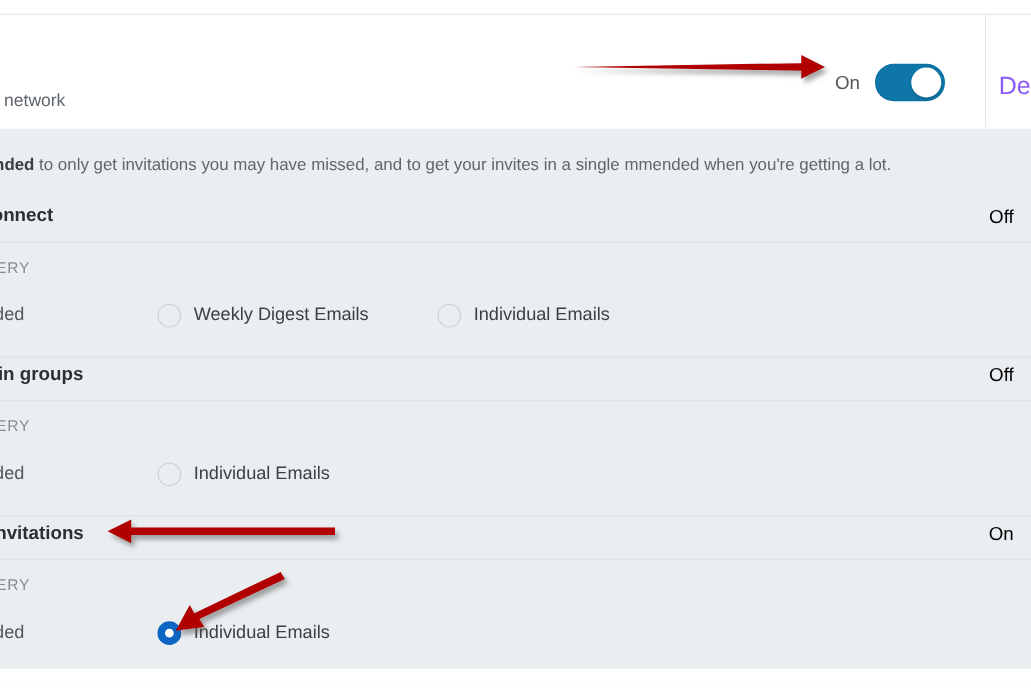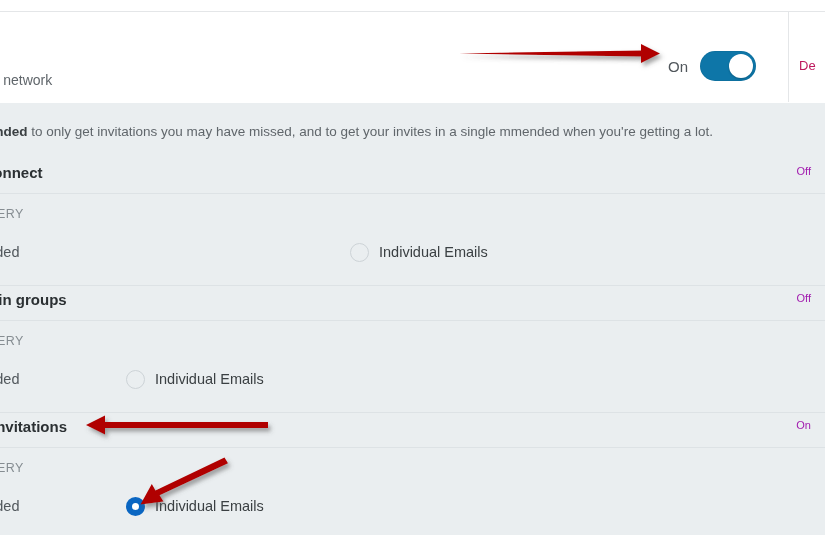--- a/index.html
+++ b/index.html
@@ -94,22 +94,22 @@
     left: 789px;
     top: 12px;
     width: 36px;
     height: 90px;
     background: #ffffff;
   }
   .rail-text {
     position: absolute;
     left: 10px;
     top: 46px;
-    font-size: 13px;
-    color: #be185d;
+    font-size: 20px;
+    color: #8b5cf6;
     white-space: nowrap;
   }
 
   
   .body-panel {
     position: absolute;
     left: 0;
     top: 103px;
     width: 825px;
     height: 432px;
@@ -149,22 +149,22 @@
     top: 16px;
     font-size: 15px;
     font-weight: 700;
     color: #2b3033;
     white-space: nowrap;
   }
   .setting-state {
     position: absolute;
     right: 14px;
     top: 17px;
-    font-size: 11px;
-    color: #a21caf;
+    font-size: 15px;
+    color: #000000;
   }
 
   .row-divider {
     position: absolute;
     left: 0;
     width: 825px;
     height: 1px;
     background: #dde2e5;
   }
 
@@ -266,20 +266,24 @@
       <div class="setting-state">Off</div>
     </div>
     <div class="row-divider" style="top:90px;"></div>
 
     <div class="delivery-block" style="top:104px;">
       <div class="delivery-label">DELIVERY</div>
       <div class="opt-row">
         <div class="opt plain" style="left:-45px;">
           <span class="opt-label">mmended</span>
         </div>
+        <div class="opt" style="left:126px;">
+          <span class="radio"></span>
+          <span class="opt-label">Weekly Digest Emails</span>
+        </div>
         <div class="opt" style="left:350px;">
           <span class="radio"></span>
           <span class="opt-label">Individual Emails</span>
         </div>
       </div>
     </div>
     <div class="row-divider" style="top:182px;"></div>
 
     <div class="setting-row" style="top:172px;">
       <div class="setting-name">ns to join groups</div>

